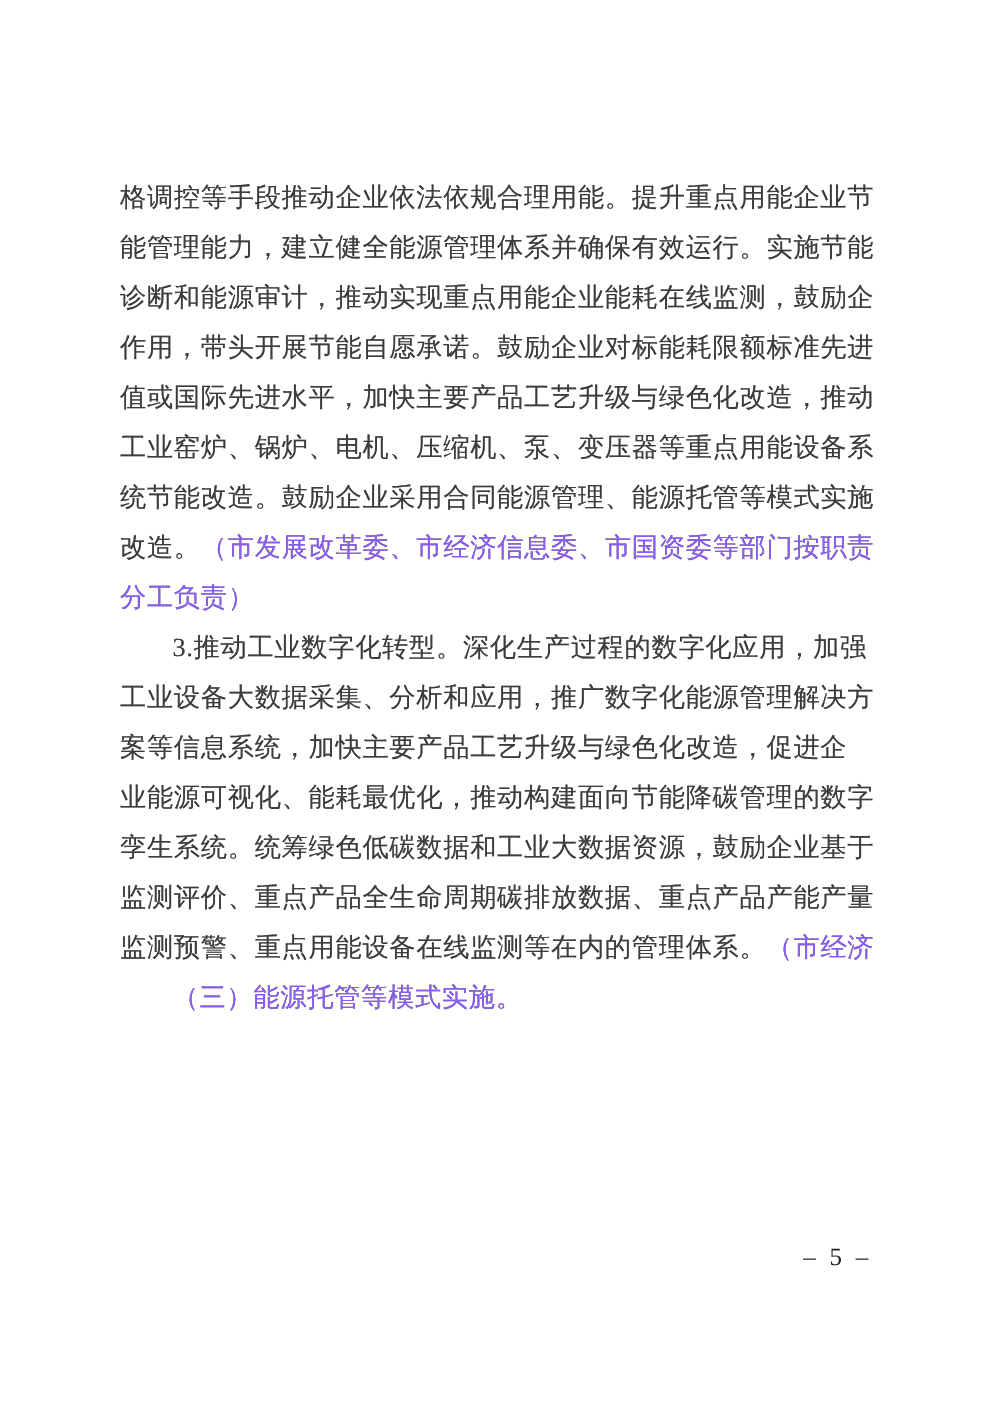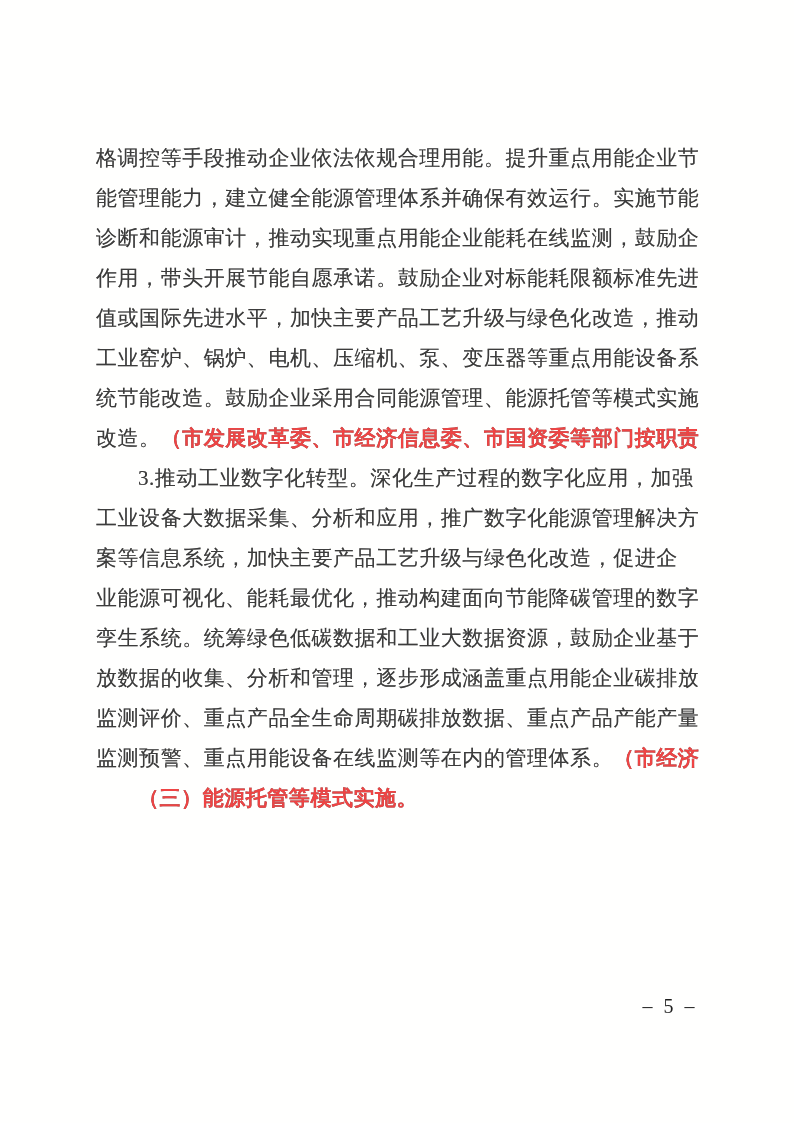--- a/index.html
+++ b/index.html
@@ -25,22 +25,22 @@
     height: 40px;
     line-height: 40px;
     font-size: 21px;
     letter-spacing: 0.55px;
     color: #3c3c3c;
     white-space: nowrap;
     text-shadow: 0 0 0.5px rgba(60,60,60,0.55);
   }
   .line .seg-bold {
     font-family: "Liberation Sans", sans-serif;
-    font-weight: 700;
-    color: #ef4444;
+    font-weight: 400;
+    color: #8b5cf6;
     text-shadow: 0 0 0.5px rgba(0,0,0,0.65);
   }
   .line.indent {
     padding-left: 42px;
   }
   .line.tight {
     letter-spacing: -0.8px;
   }
   .page-number {
     position: absolute;
@@ -61,27 +61,27 @@
   <div class="text-block">
 
     <div class="line"><span>格调控等手段推动企业依法依规合理用能。提升重点用能企业节</span><span class="seg-bold"></span></div>
     <div class="line"><span>能管理能力，建立健全能源管理体系并确保有效运行。实施节能</span><span class="seg-bold"></span></div>
     <div class="line"><span>诊断和能源审计，推动实现重点用能企业能耗在线监测，鼓励企</span><span class="seg-bold"></span></div>
     <div class="line"><span>作用，带头开展节能自愿承诺。鼓励企业对标能耗限额标准先进</span><span class="seg-bold"></span></div>
     <div class="line"><span>值或国际先进水平，加快主要产品工艺升级与绿色化改造，推动</span><span class="seg-bold"></span></div>
     <div class="line"><span>工业窑炉、锅炉、电机、压缩机、泵、变压器等重点用能设备系</span><span class="seg-bold"></span></div>
     <div class="line"><span>统节能改造。鼓励企业采用合同能源管理、能源托管等模式实施</span><span class="seg-bold"></span></div>
     <div class="line"><span>改造。</span><span class="seg-bold">（市发展改革委、市经济信息委、市国资委等部门按职责</span></div>
+    <div class="line"><span></span><span class="seg-bold">分工负责）</span></div>
 
     <div class="line indent"><span>3.推动工业数字化转型。深化生产过程的数字化应用，加强</span><span class="seg-bold"></span></div>
     <div class="line"><span>工业设备大数据采集、分析和应用，推广数字化能源管理解决方</span><span class="seg-bold"></span></div>
     <div class="line"><span>案等信息系统，加快主要产品工艺升级与绿色化改造，促进企</span><span class="seg-bold"></span></div>
     <div class="line"><span>业能源可视化、能耗最优化，推动构建面向节能降碳管理的数字</span><span class="seg-bold"></span></div>
     <div class="line"><span>孪生系统。统筹绿色低碳数据和工业大数据资源，鼓励企业基于</span><span class="seg-bold"></span></div>
-    <div class="line"><span>放数据的收集、分析和管理，逐步形成涵盖重点用能企业碳排放</span><span class="seg-bold"></span></div>
     <div class="line"><span>监测评价、重点产品全生命周期碳排放数据、重点产品产能产量</span><span class="seg-bold"></span></div>
     <div class="line"><span>监测预警、重点用能设备在线监测等在内的管理体系。</span><span class="seg-bold">（市经济</span></div>
 
     <div class="line indent"><span></span><span class="seg-bold">（三）能源托管等模式实施。</span></div>
 
   </div>
 
   <div class="page-number">– 5 –</div>
 </div>
 

